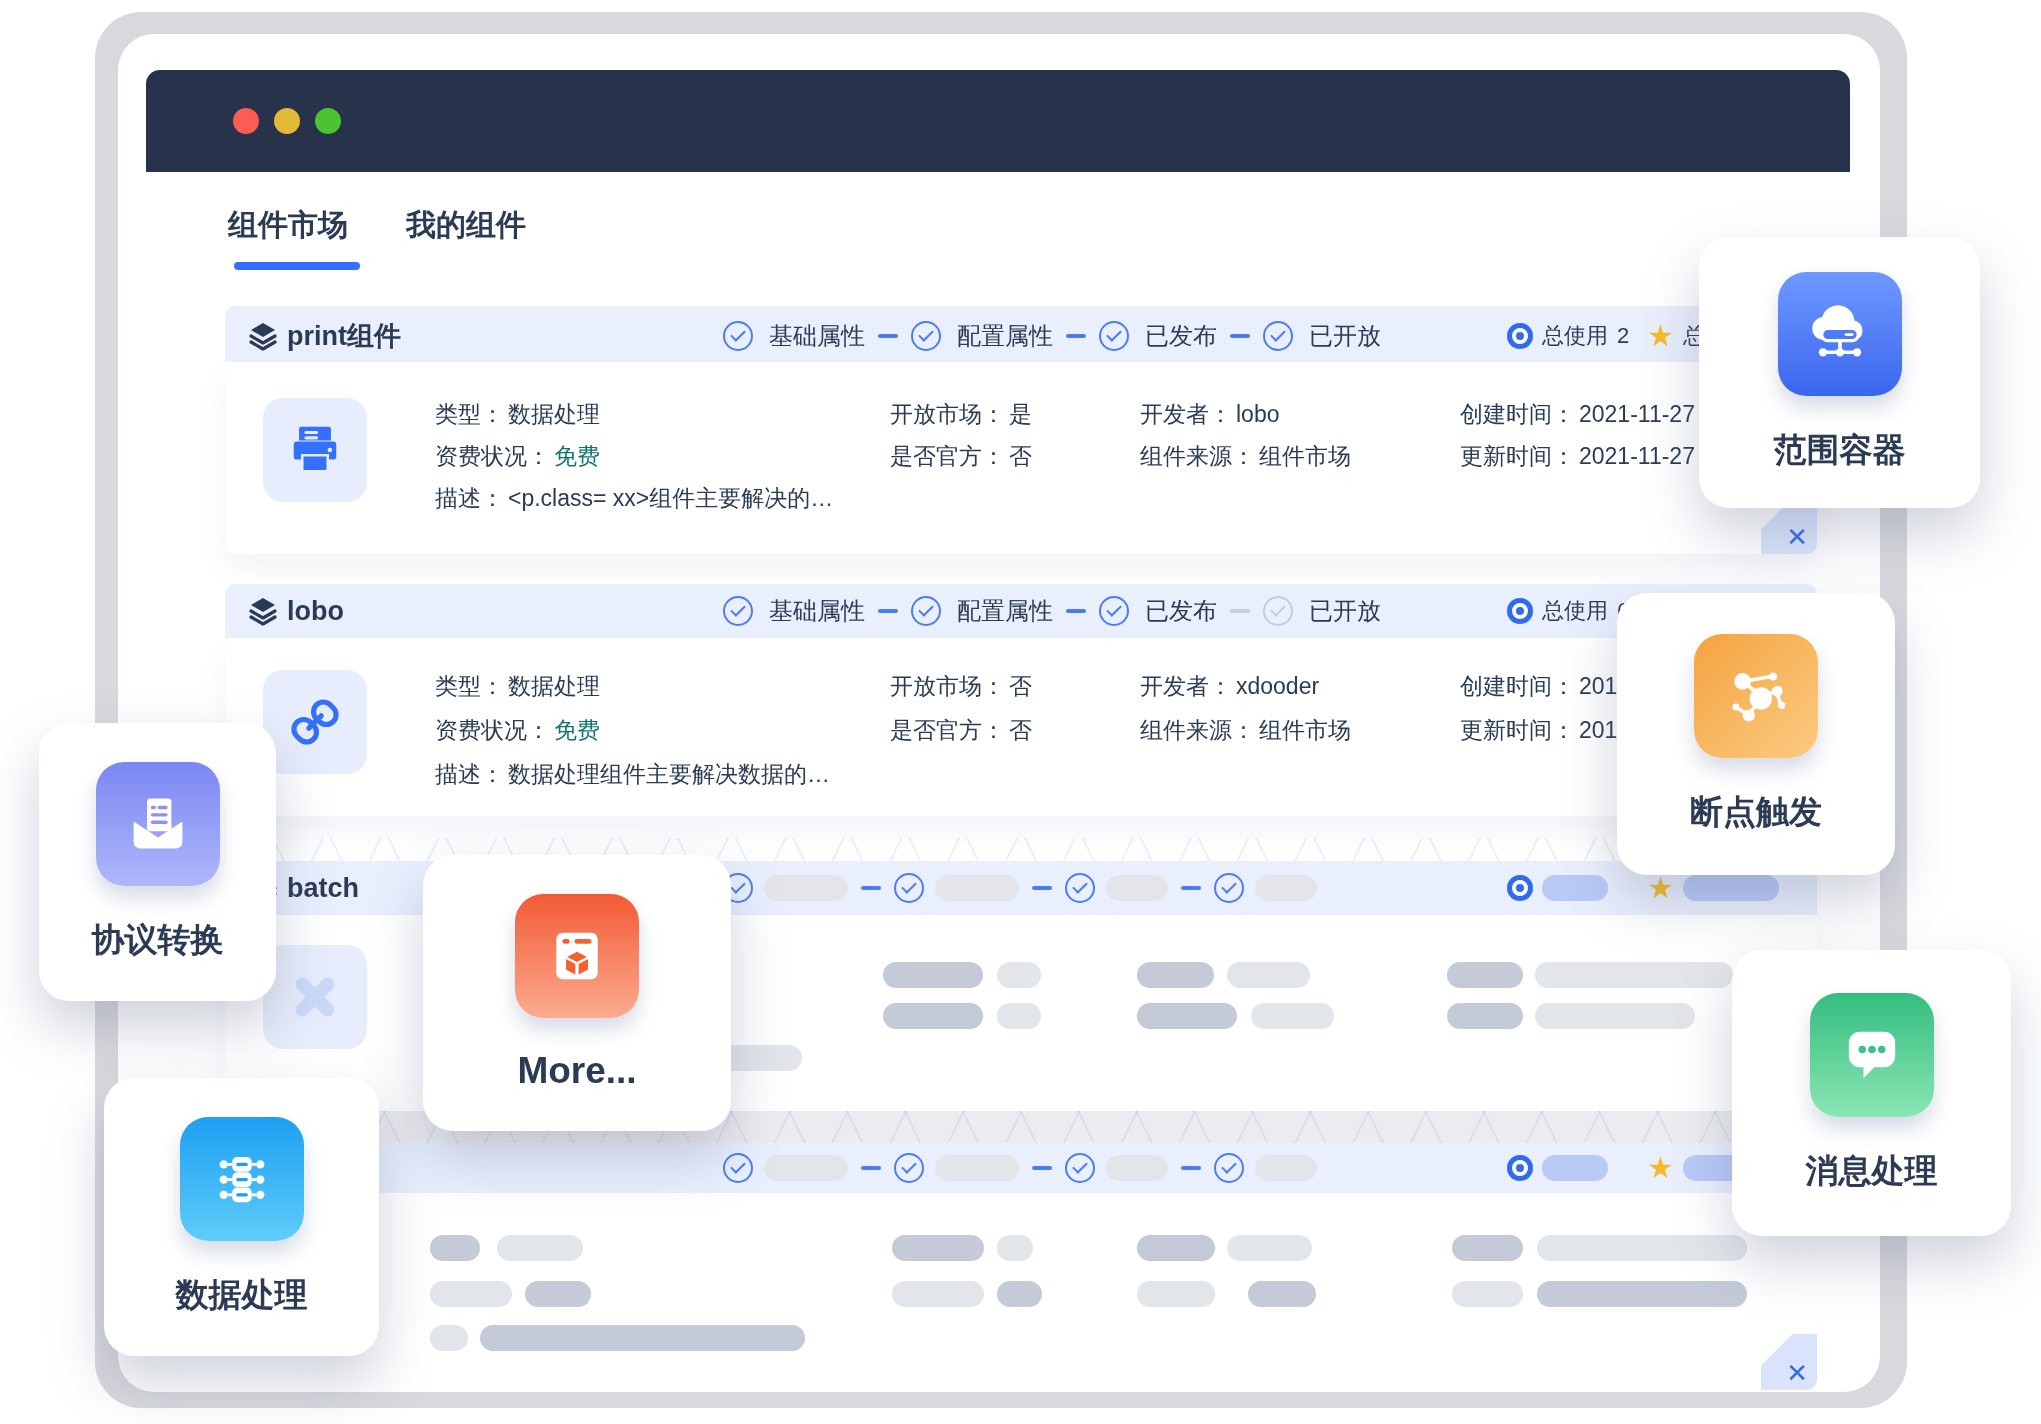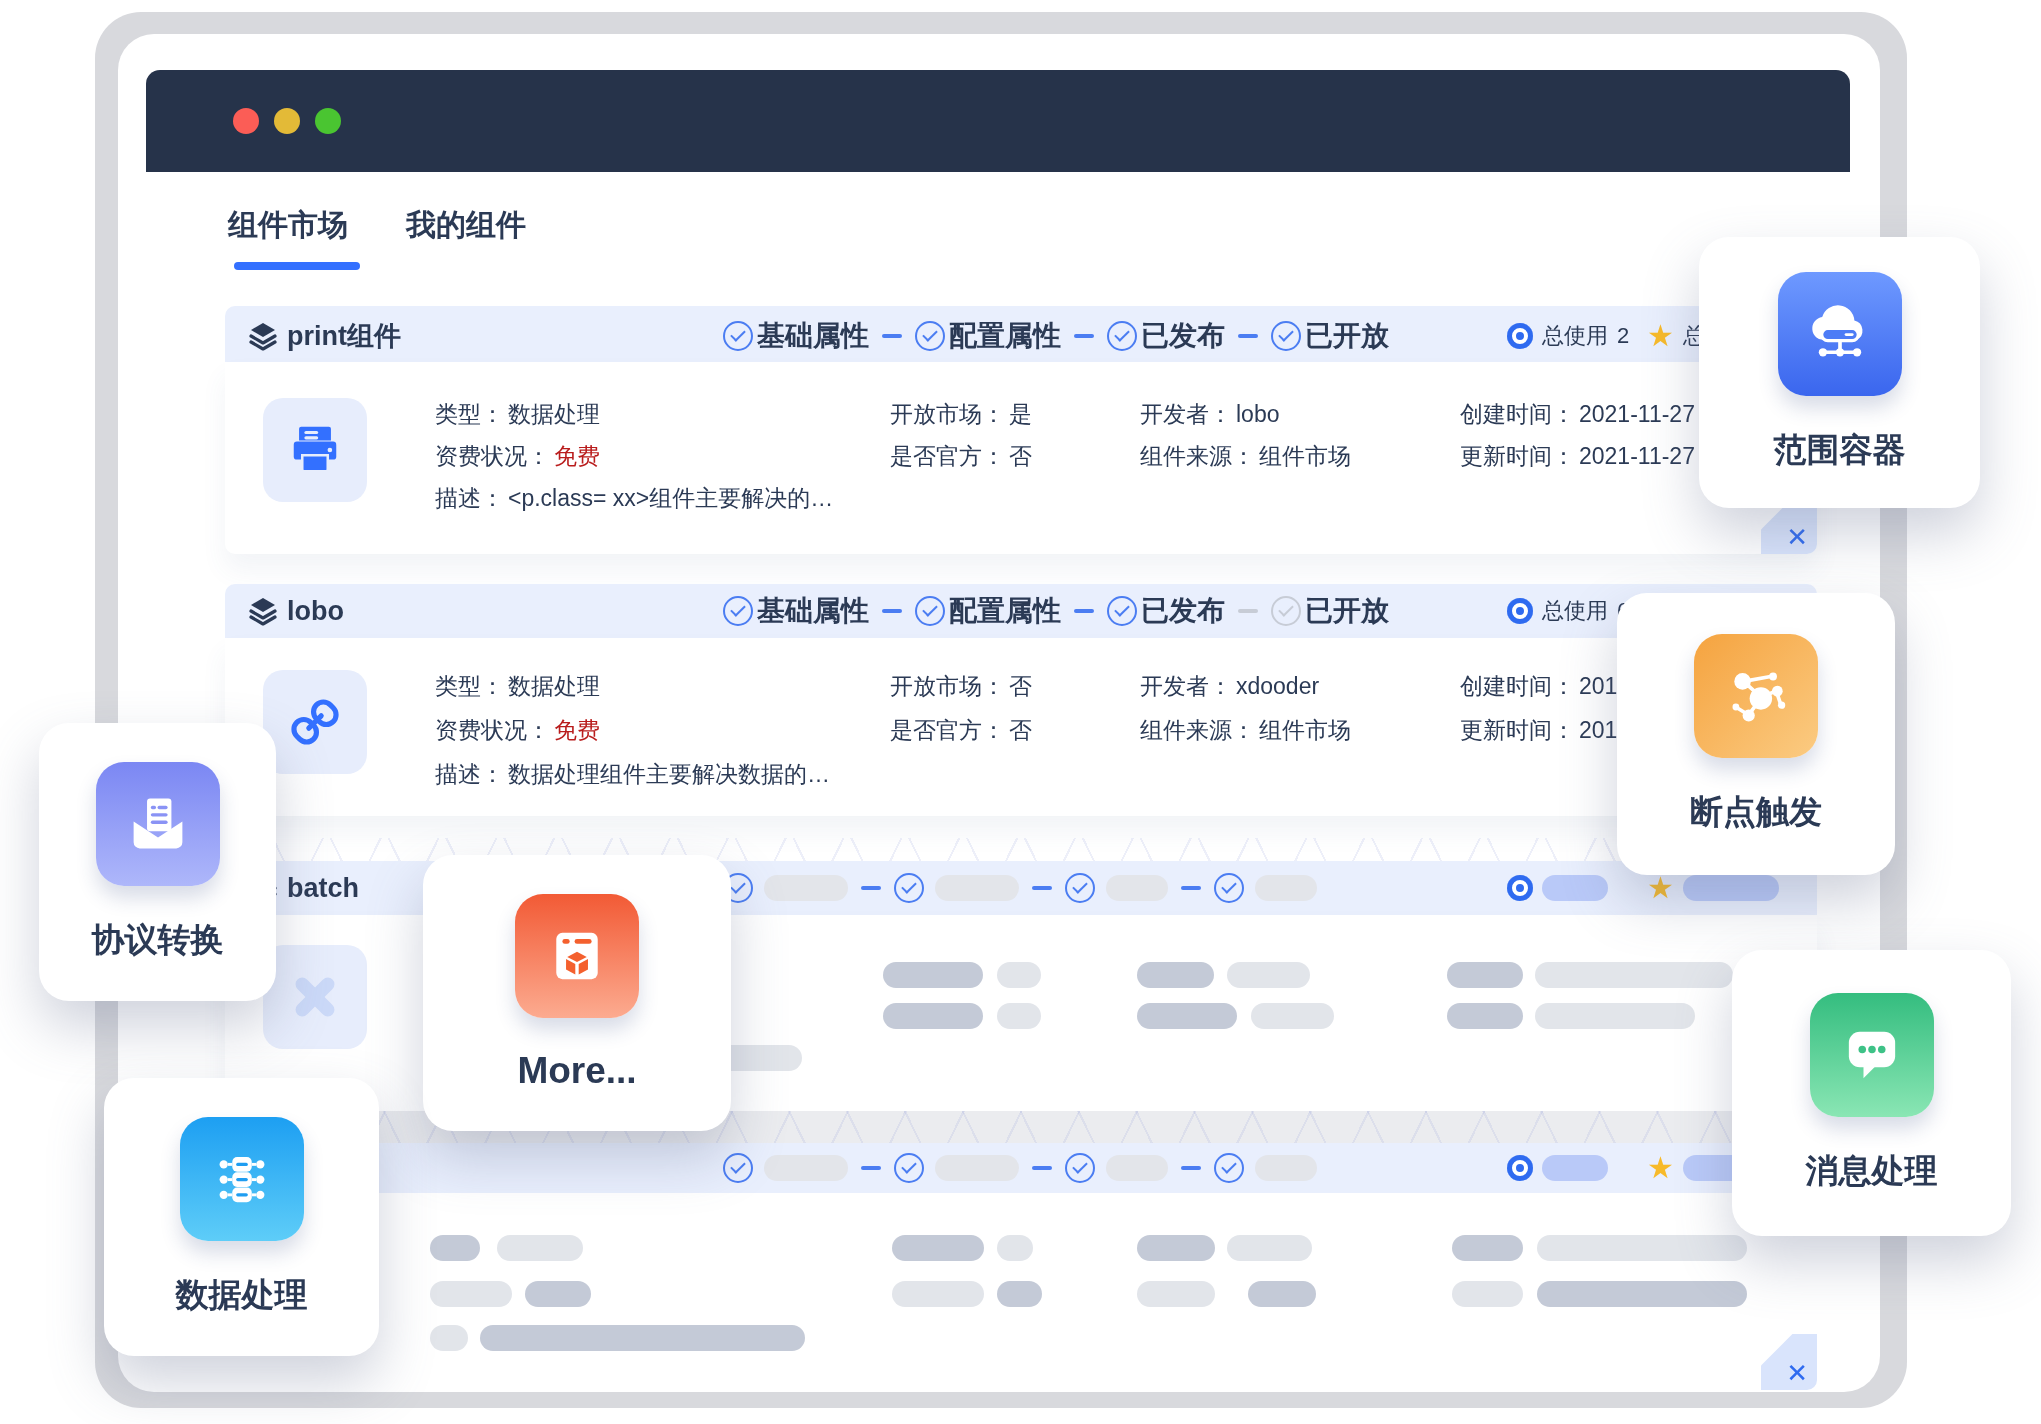--- a/index.html
+++ b/index.html
@@ -35,39 +35,39 @@
   .card-name { position:absolute; left:62px; top:50%; transform:translateY(-50%);
                font-size:27px; font-weight:700; white-space:nowrap; }
   .steps { position:absolute; left:498px; top:50%; transform:translateY(-50%);
            display:flex; align-items:center; }
   .chk { flex:0 0 auto; width:30px; height:30px; border-radius:50%; border:2.4px solid #4b7df2;
          position:relative; background:transparent; }
   .chk::after { content:''; position:absolute; left:6px; top:7px; width:12px; height:6px;
                 border-left:2.6px solid #4b7df2; border-bottom:2.6px solid #4b7df2;
                 transform:rotate(-45deg); }
   .chk.off { border-color:#c7ccd6; } .chk.off::after { border-color:#c7ccd6; }
-  .step-label { font-size:28px; font-weight:700; margin-left:4px; white-space:nowrap; }
+  .step-label { font-size:24px; font-weight:400; margin-left:16px; white-space:nowrap; }
   .dash { width:20px; height:4px; border-radius:2px; background:#4b7df2; margin:0 13px; flex:0 0 auto; }
   .dash.off { background:#c7ccd6; }
   .spill { width:84px; height:26px; border-radius:13px; background:#e3e5ea; margin-left:11px; flex:0 0 auto; }
   .spill.s { width:62px; }
   .usage, .rating { position:absolute; top:50%; transform:translateY(-50%);
                     display:flex; align-items:center; gap:9px; font-size:22px; white-space:nowrap; }
   .usage { left:1282px; } .rating { left:1422px; }
   .eye { width:26px; height:26px; border-radius:50%; background:#2f6bf0;
          box-shadow:inset 0 0 0 5px #2f6bf0, inset 0 0 0 9px #ffffff; flex:0 0 auto; }
   .star { color:#f7ba2a; font-size:30px; line-height:1; }
   .bpill { width:66px; height:26px; border-radius:13px; background:#b9c9f8; }
   .bpill.w { width:96px; }
 
   .tile { position:absolute; left:38px; width:104px; height:104px; border-radius:20px;
           background:#e7edfc; display:flex; align-items:center; justify-content:center; }
   .fline { position:absolute; font-size:23px; line-height:32px; white-space:nowrap; }
   .fv { margin-left:4px; }
-  .green { color:#b91c1c; }
+  .green { color:#0f766e; }
 
   .pill { position:absolute; height:26px; border-radius:13px; }
   .pd { background:#c4cad7; } .pl { background:#e2e5ea; }
 
   .fold { position:absolute; right:0; bottom:0; width:56px; height:56px; overflow:hidden;
           border-radius:0 0 10px 0; }
   .fold::before { content:''; position:absolute; right:-28px; bottom:-28px; width:80px; height:80px;
                   transform:rotate(45deg); background:#d9e4fc; }
   .fold-x { position:absolute; right:9px; bottom:4px; color:#2f6bf0; font-size:26px;
             font-weight:700; line-height:1; z-index:2; }

